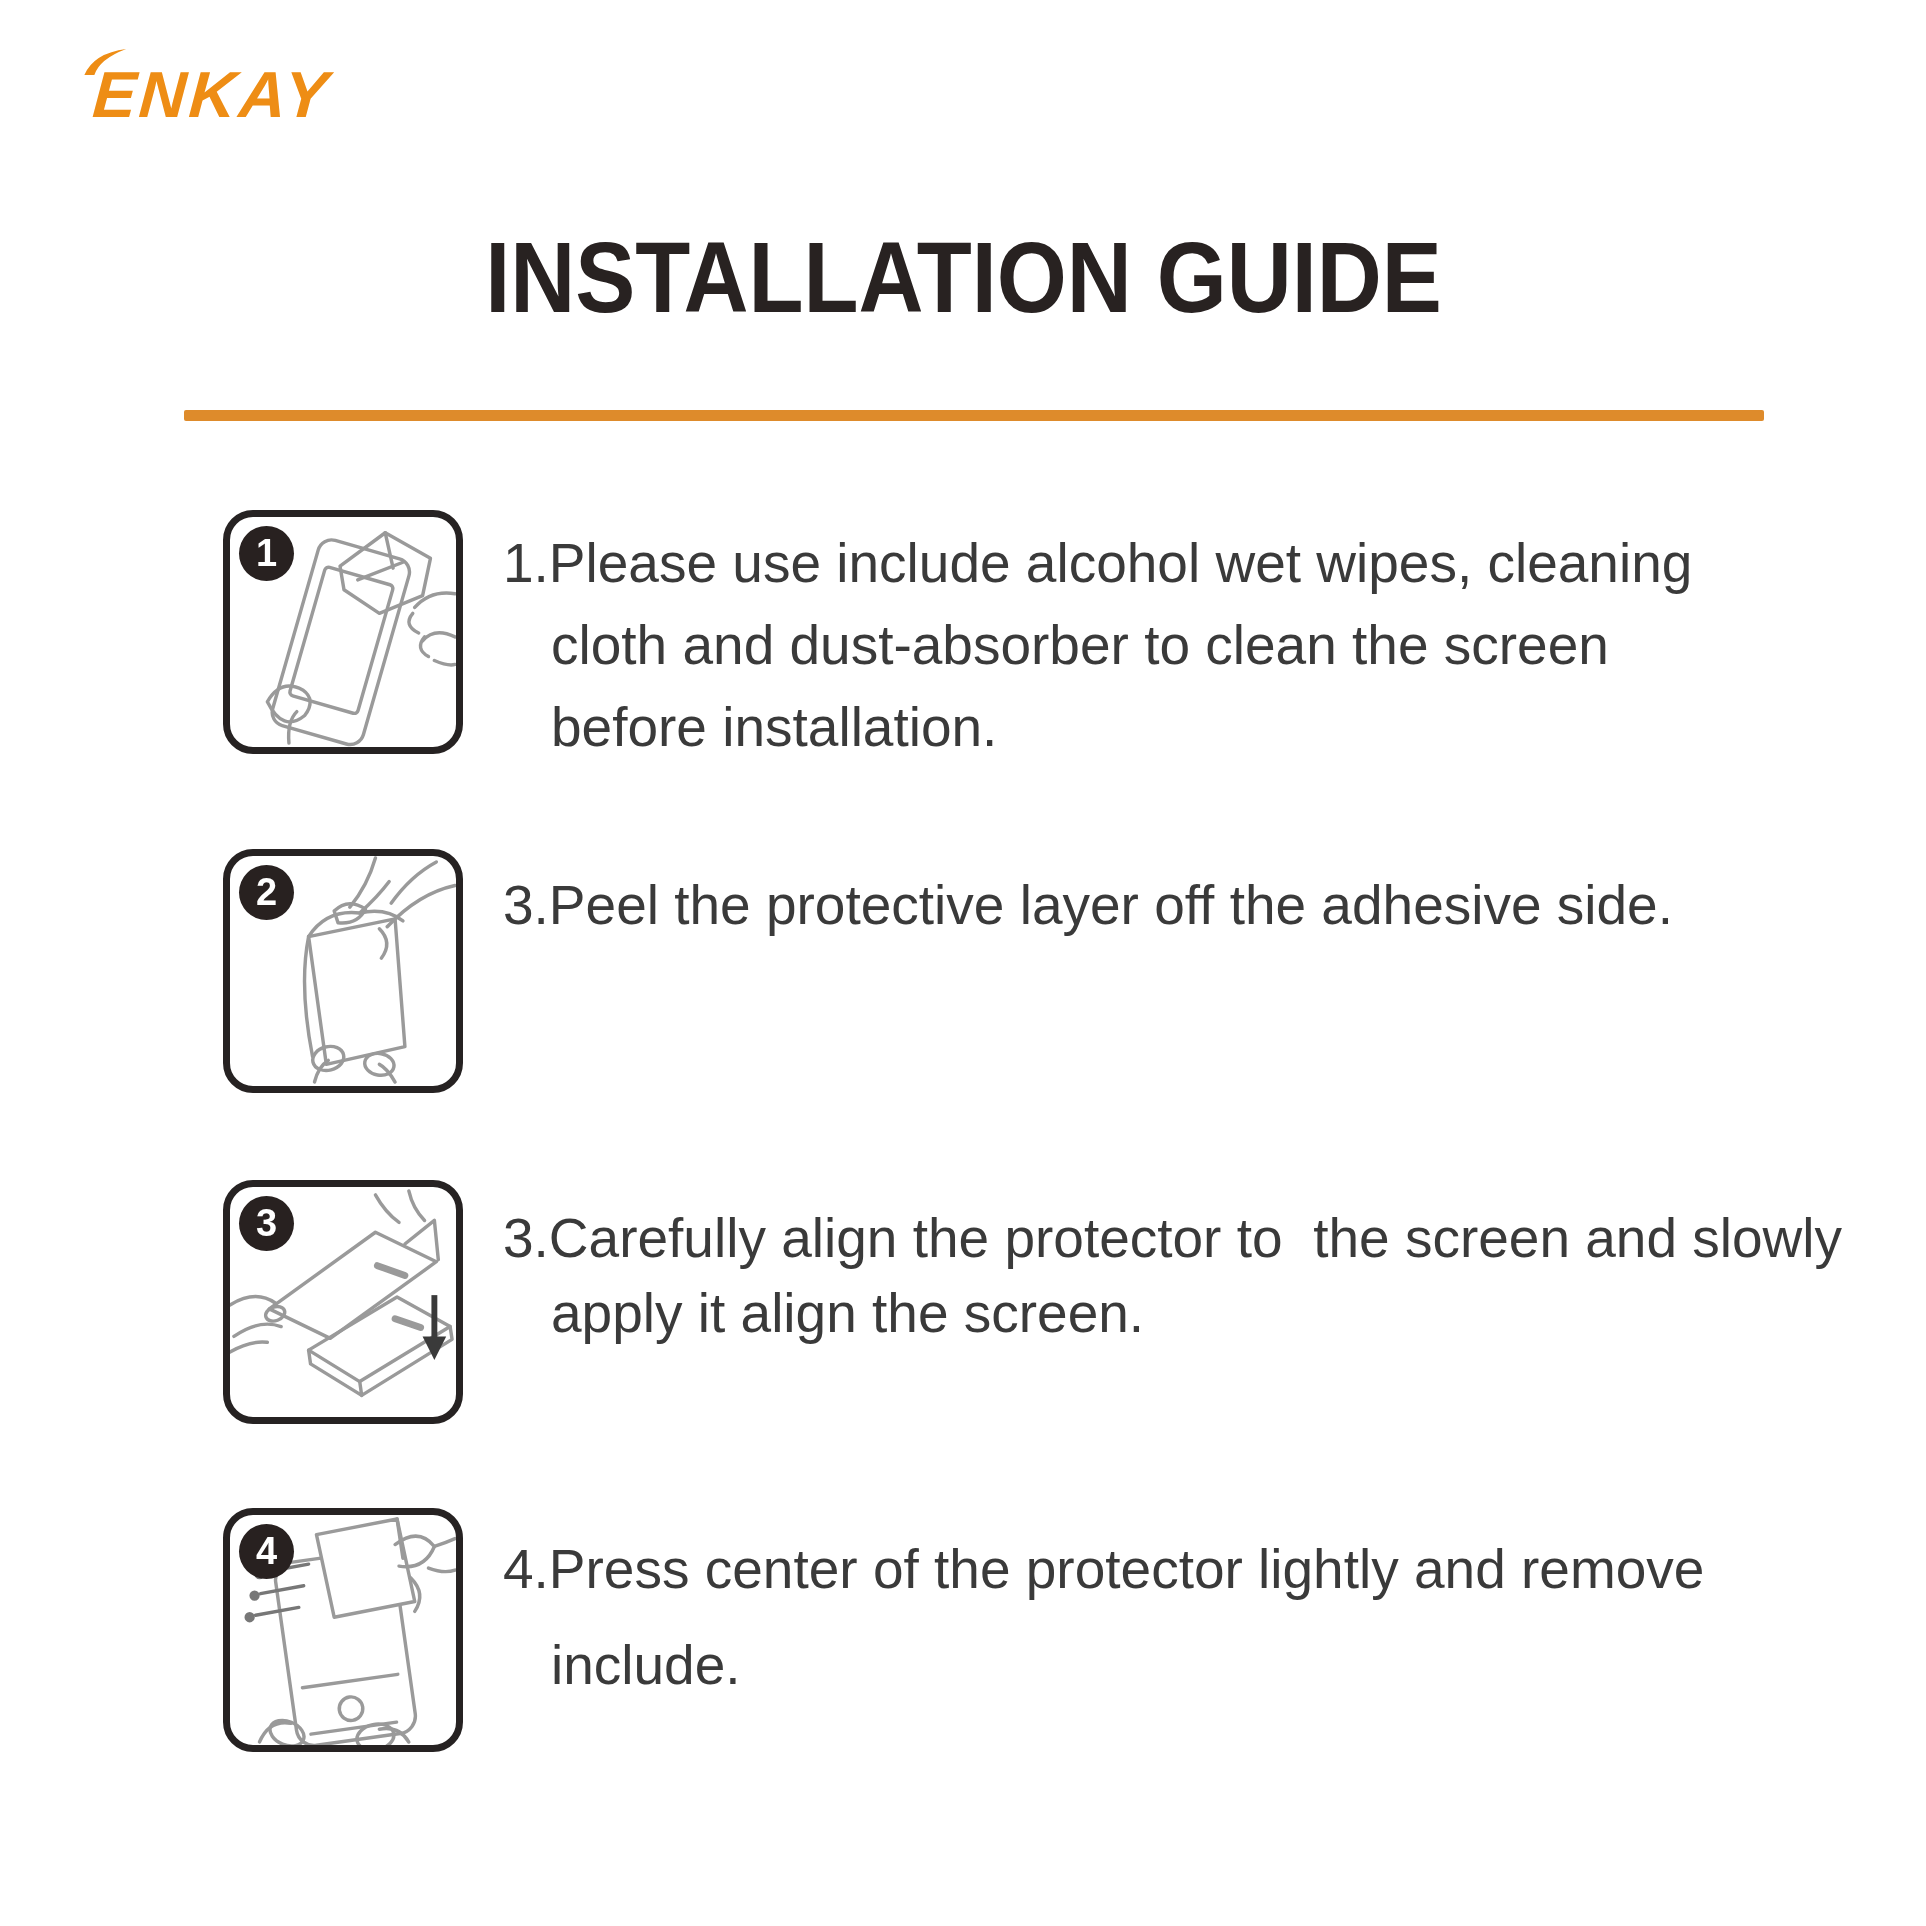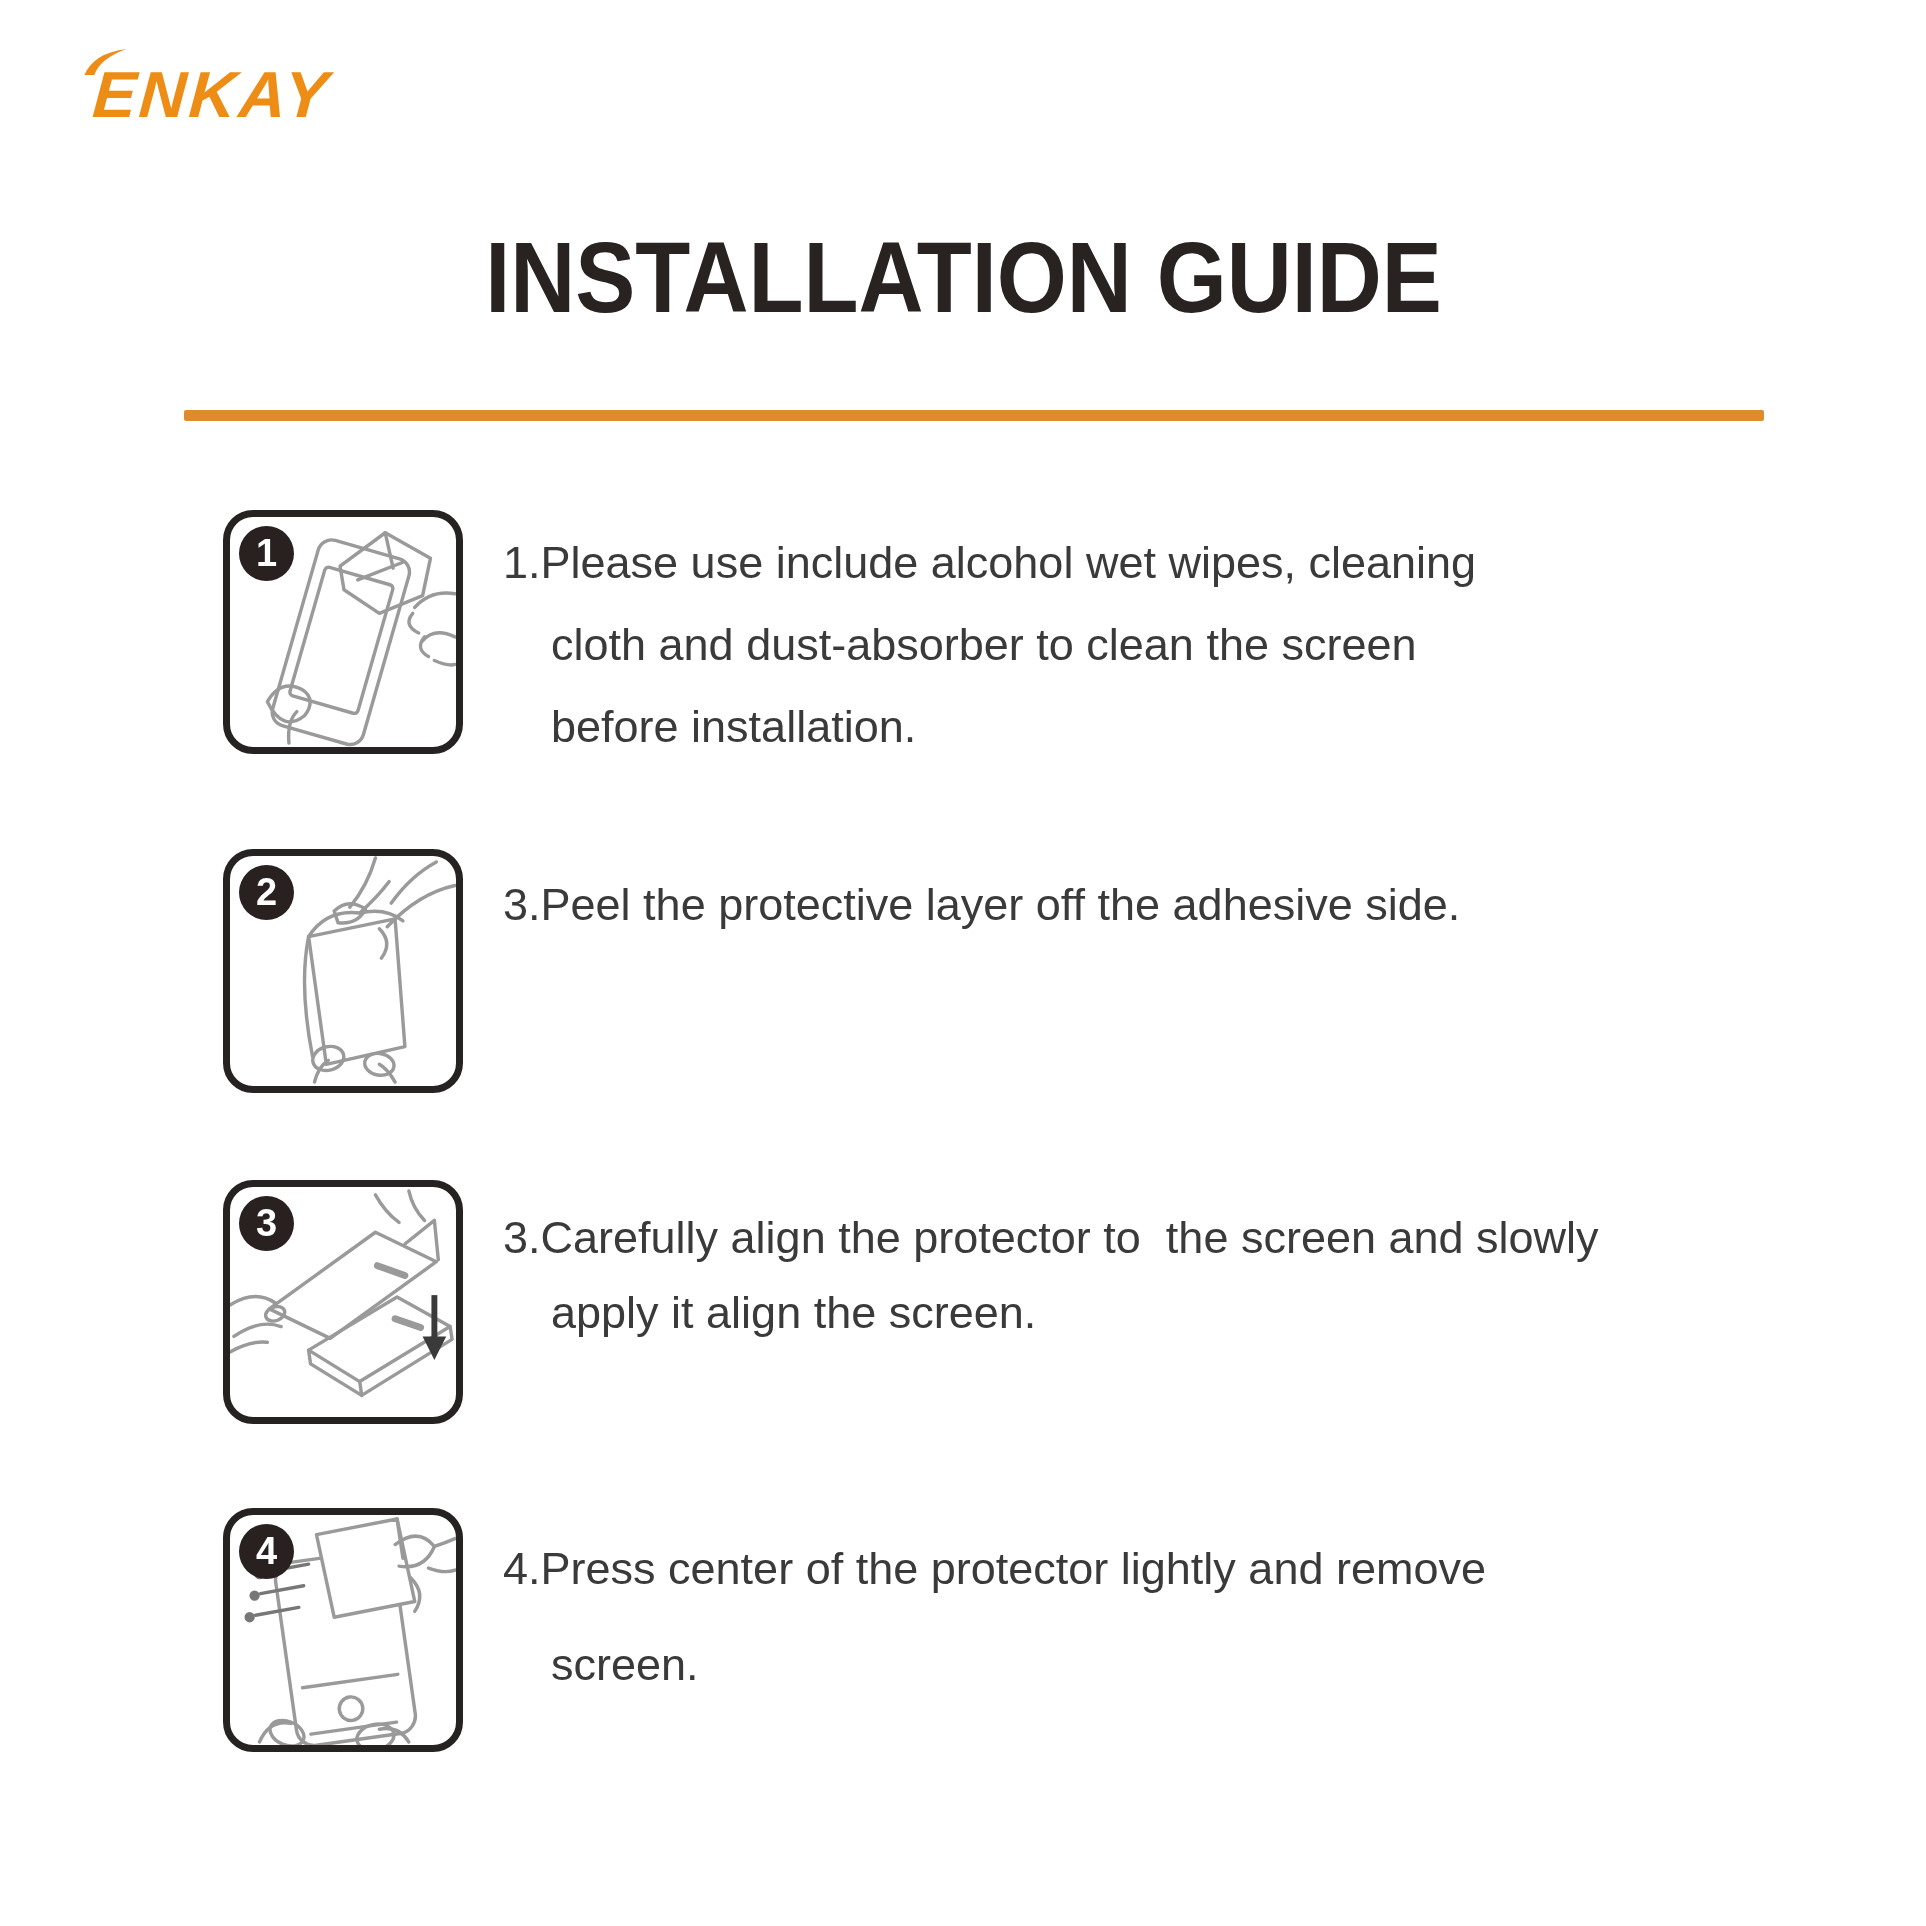--- a/index.html
+++ b/index.html
@@ -23,21 +23,21 @@
   .step-box{position:absolute;left:223px;width:240px;height:244px;
             border:7px solid #262222;border-radius:30px;box-sizing:border-box;
             background:#fff;}
   .badge{position:absolute;left:9px;top:9px;width:55px;height:55px;border-radius:50%;
          background:#282120;color:#ffffff;font-size:38px;font-weight:bold;
          display:flex;align-items:center;justify-content:center;}
   .illus{position:absolute;left:0;top:0;width:100%;height:100%;}
   .box1{top:510px;} .box2{top:849px;} .box3{top:1180px;} .box4{top:1508px;}
 
   
-  .step-text{position:absolute;left:503px;width:1317px;font-size:45px;color:#3a3a3a;}
+  .step-text{position:absolute;left:503px;width:1317px;font-size:55px;color:#3a3a3a;}
   .t1{top:531px;} .t2{top:873px;} .t3{top:1206px;} .t4{top:1537px;}
   .line{line-height:64px;white-space:pre;}
   .line.cont{padding-left:48px;margin-top:18px;}
   .t3 .line.cont{margin-top:11px;}
   .t4 .line.cont{margin-top:32px;}
 
   svg{display:block;}
 </style>
 </head>
 <body>
@@ -163,17 +163,17 @@
         <circle cx="25" cy="80" r="3.5"></circle>
           <path d="M31,78 L75,70" fill="none"></path>
         <circle cx="20" cy="102" r="3.5"></circle>
           <path d="M26,100 L70,92" fill="none"></path>
       </g>
     </svg>
     <div class="badge">4</div>
   </div>
   <div class="step-text t4">
     <div class="line">4.Press center of the protector lightly and remove</div>
-    <div class="line cont">screen.</div>
+    <div class="line cont">include.</div>
   </div>
 
 </div>
 
 
 </body></html>

